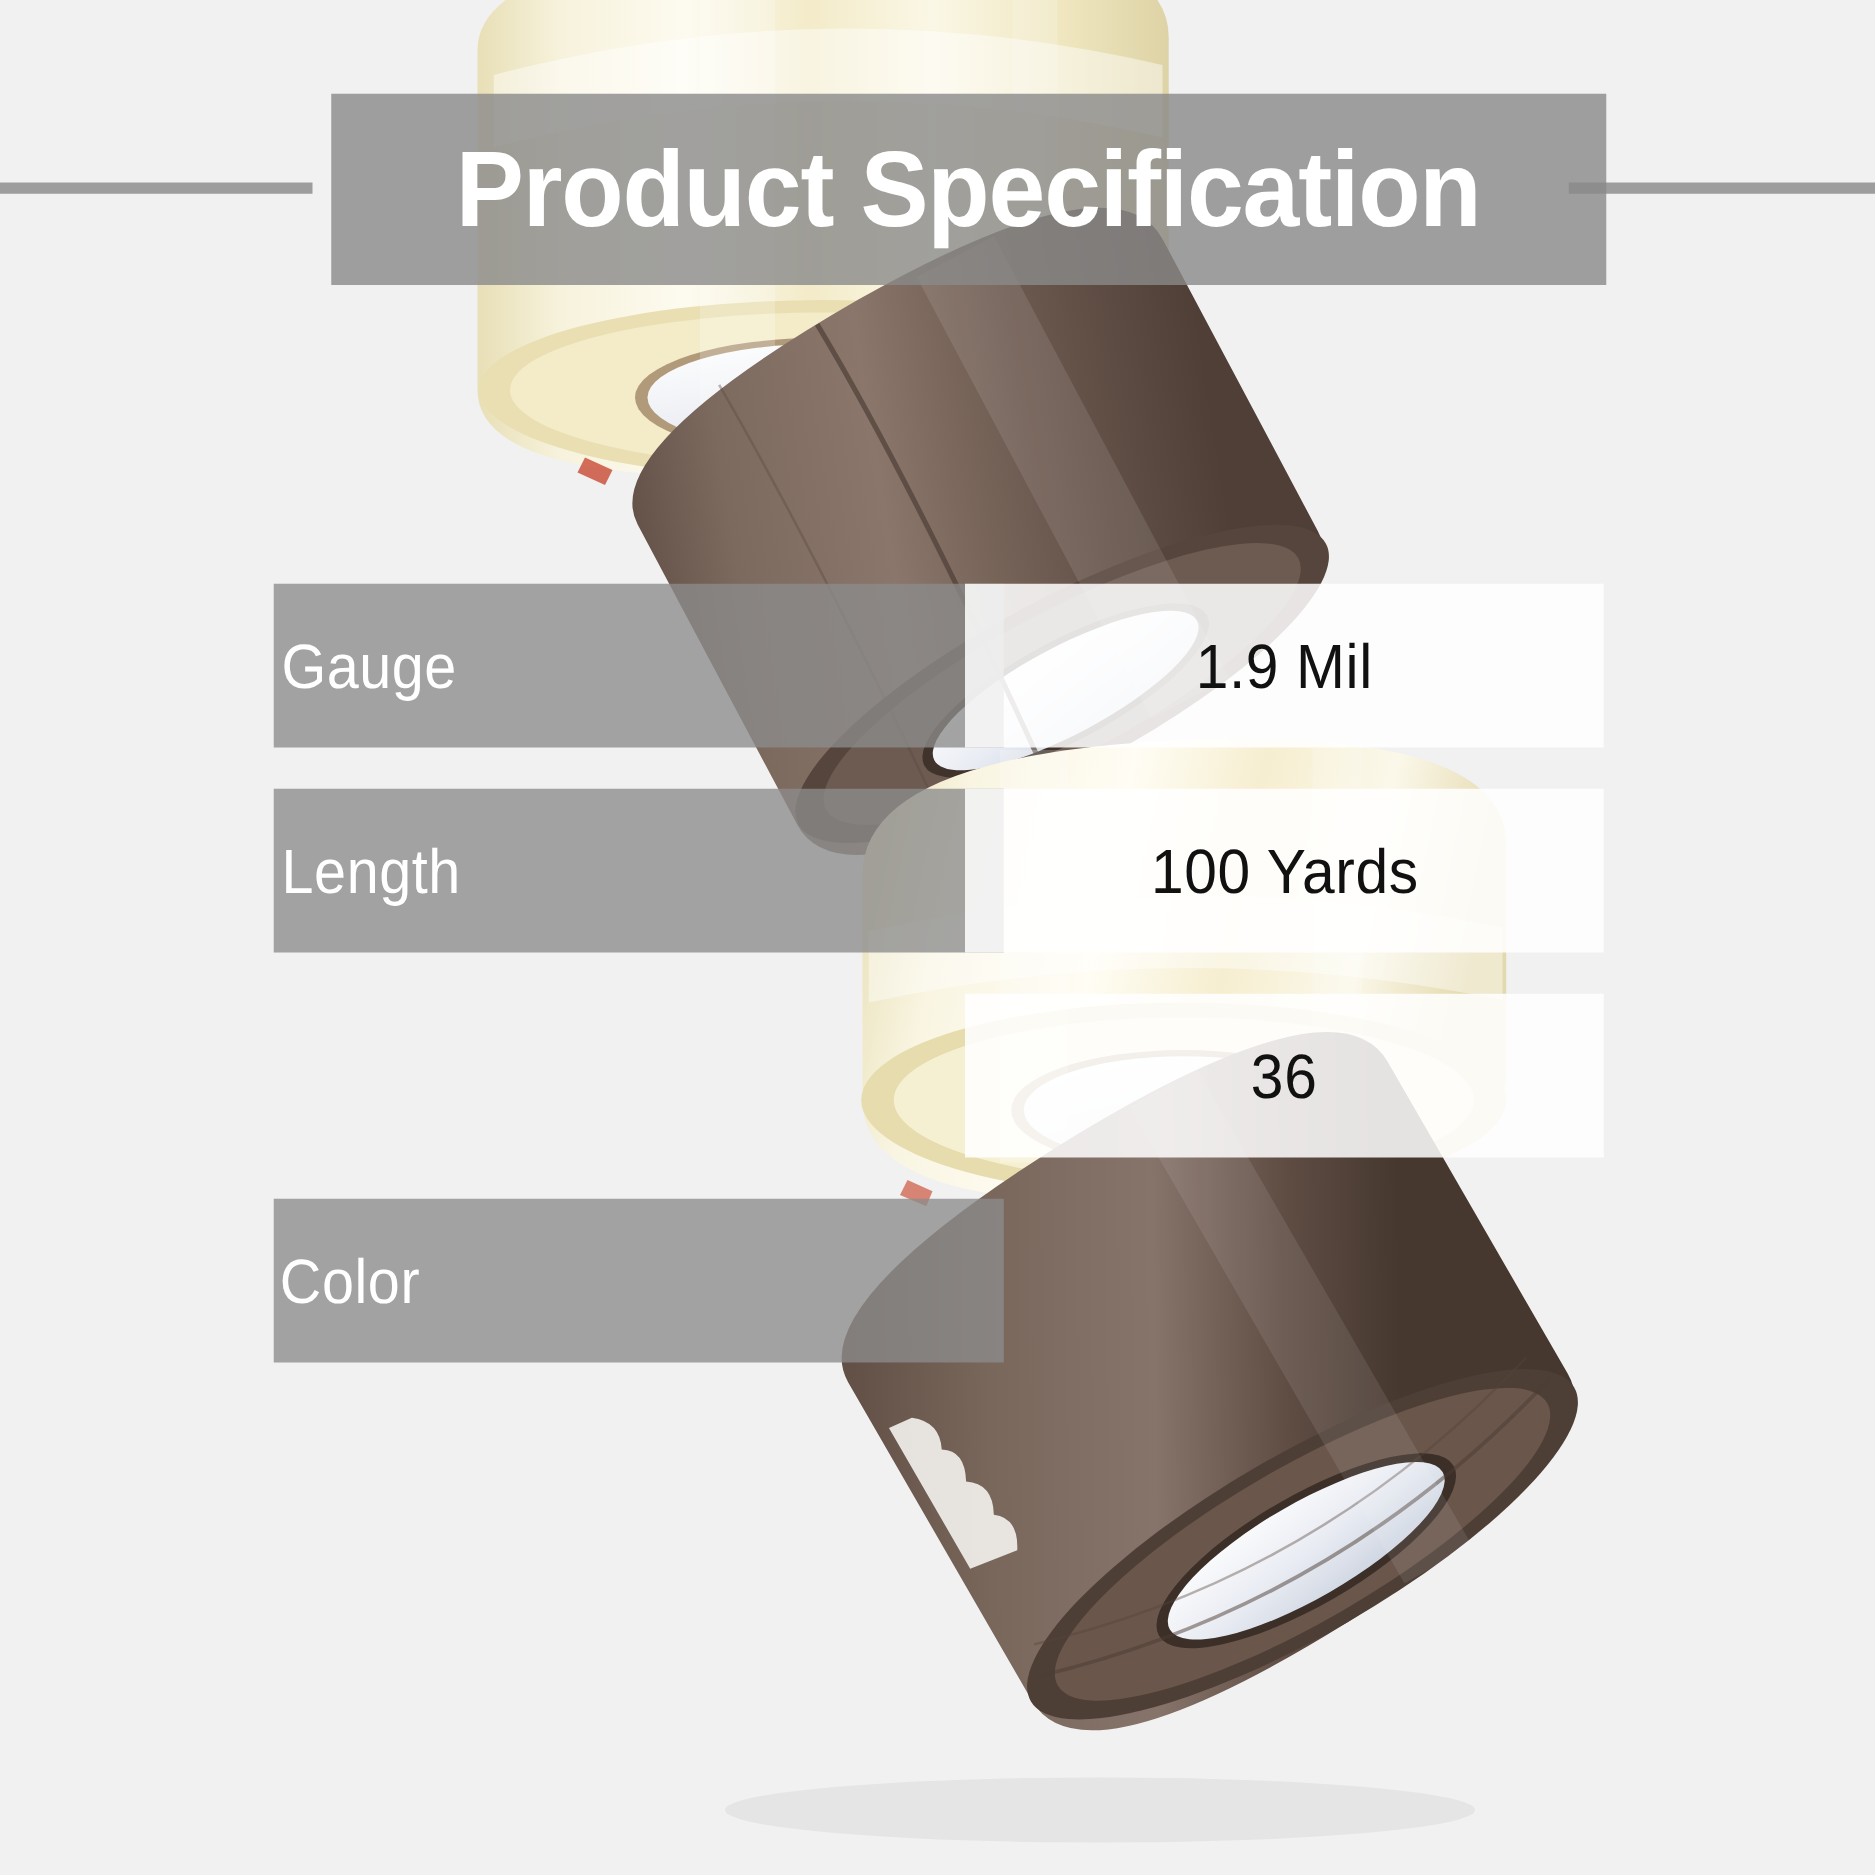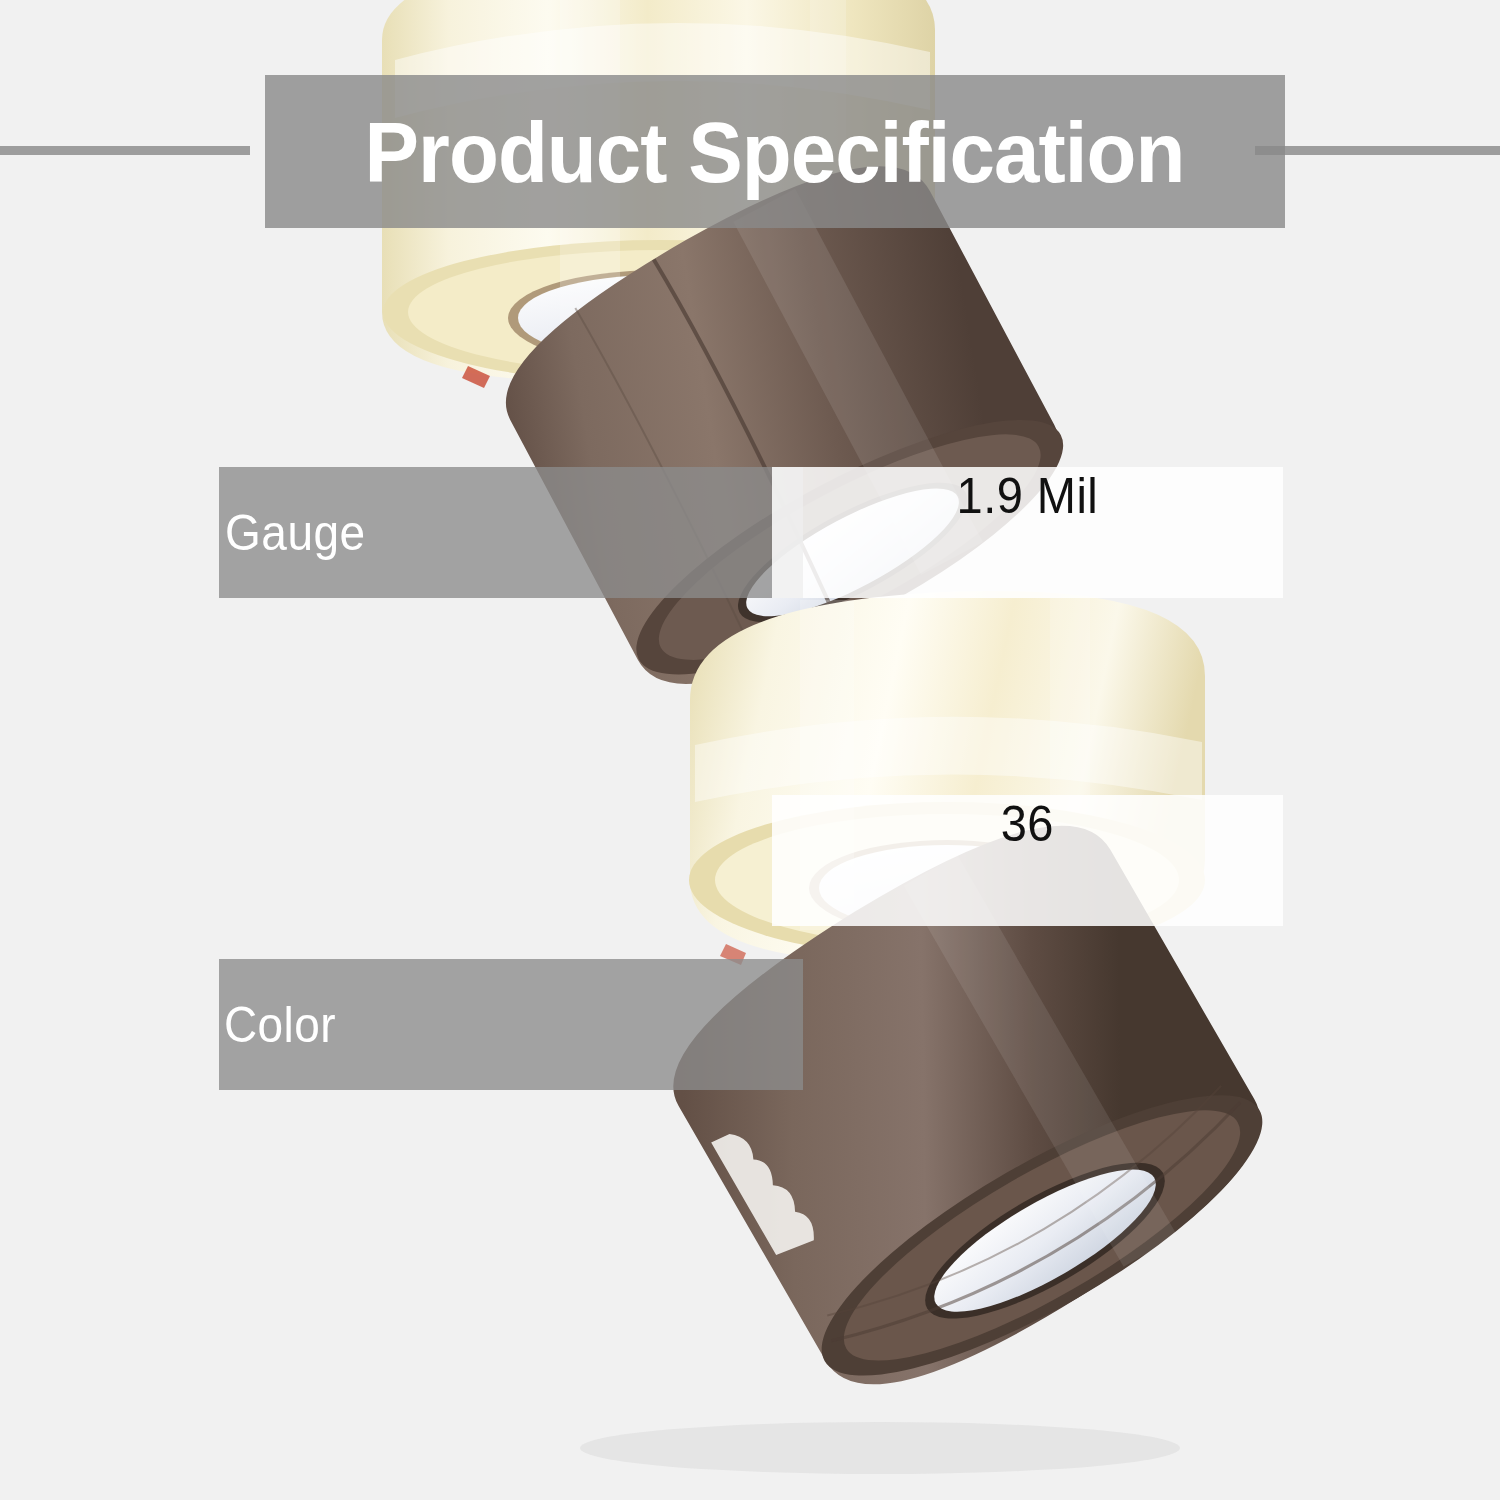--- a/index.html
+++ b/index.html
@@ -98,21 +98,21 @@
   }
 
   .spec-value {
     position: absolute;
     left: 553px;
     top: 0px;
     width: 511px;
     height: 131px;
     background: rgba(255,255,255,0.86);
     display: flex;
-    align-items: flex-start;
+    align-items: center;
     justify-content: center;
   }
   .spec-value .cell-text {
     color: #111111;
     font-size: 50px;
     font-weight: 400;
     letter-spacing: 0.5px;
     transform: scaleX(0.94);
     white-space: nowrap;
   }
@@ -253,20 +253,26 @@
     <div class="spec-row">
       <div class="spec-label">
         <span class="cell-text">Gauge</span>
       </div>
       <div class="spec-value">
         <span class="cell-text">1.9 Mil</span>
       </div>
     </div>
 
     <div class="spec-row">
+      <div class="spec-label">
+        <span class="cell-text">Length</span>
+      </div>
+      <div class="spec-value">
+        <span class="cell-text">100 Yards</span>
+      </div>
     </div>
 
 
     <div class="spec-row">
       <div class="spec-value">
         <span class="cell-text">36</span>
       </div>
     </div>
 
     <div class="spec-row">

